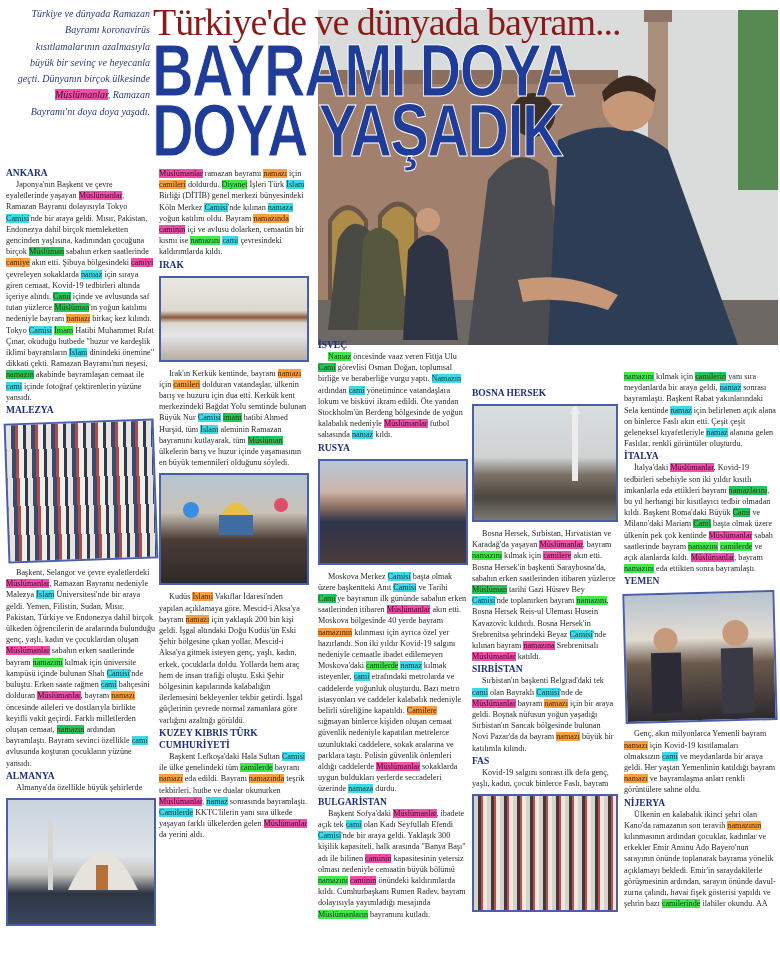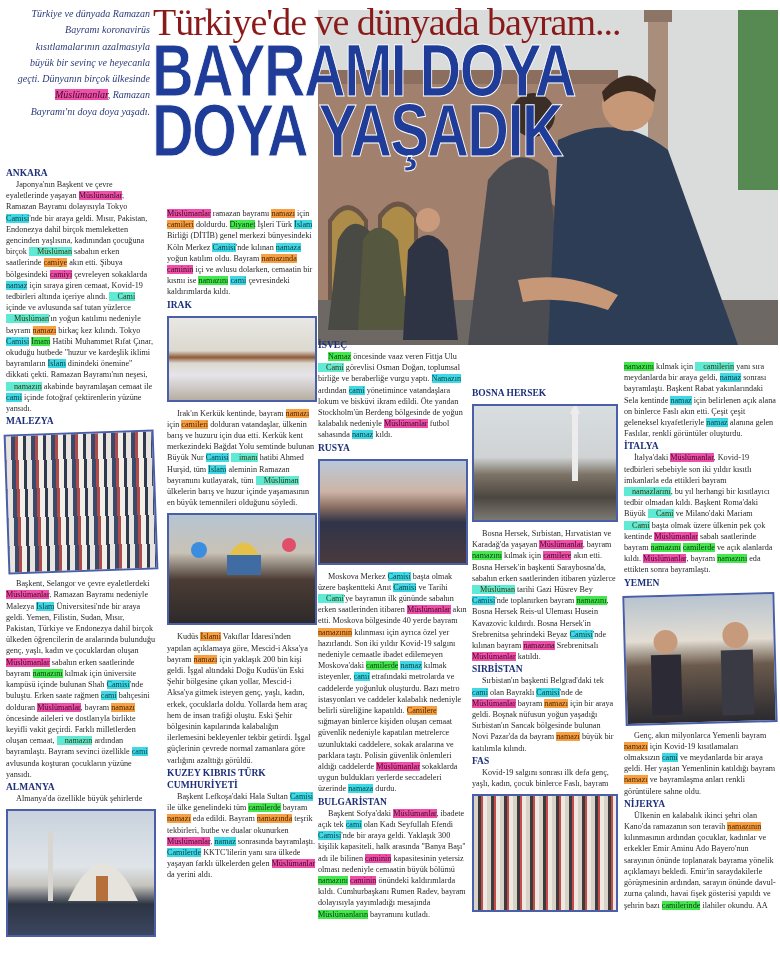--- a/index.html
+++ b/index.html
@@ -6,21 +6,21 @@
   html, body { width: 780px; height: 970px; background: #ffffff; overflow: hidden; }
   body { position: relative; font-family: "Liberation Serif", serif; color: #222; }
 
   .col { position: absolute; font-size: 8.2px; line-height: 11.2px; text-align: left; color: #2a2a2a; }
   .col p { text-indent: 10px; margin: 0; }
   .sec { font-family: "Liberation Serif", serif; font-weight: bold; color: #1d2f7a; font-size: 9.5px; line-height: 12px; margin-top: 1px; }
   .photo { position: relative; border: 2px solid #4a5fa8; overflow: hidden; margin: 5px 0 6px 0; }
 
   .hl-pink { background: #f04fa9; color: #3a0b25; }
   .hl-cyan { background: #3fd9e6; color: #0b3b40; }
-  .hl-yellow { background: #5eead4; color: #3a3500; padding-left: 8px; }
+  .hl-yellow { background: #22c55e; color: #3a3500; }
   .hl-orange { background: #f7a043; color: #4a2400; }
   .hl-green { background: #44e84e; color: #0b3a0e; }
 
   #intro { position: absolute; left: 10px; top: 6px; width: 140px; font-family: "Liberation Serif", serif; font-size: 10px; line-height: 16.3px; text-align: right; color: #2b3a7a; font-style: italic; }
   #kicker { position: absolute; left: 153px; top: 0px; font-family: "Liberation Serif", serif; font-size: 38px; line-height: 44px; color: #8a1a1a; letter-spacing: -1px; z-index: 3; white-space: nowrap; }
   .headline { position: absolute; left: 152px; font-family: "Liberation Sans", sans-serif; font-weight: bold; font-size: 74px; line-height: 62px; color: #1f3c98; letter-spacing: -2px; transform: scaleX(0.78); transform-origin: left top; z-index: 3; white-space: nowrap; -webkit-text-stroke: 1px #ffffff; }
   #headline-1 { top: 40px; }
   #headline-2 { top: 100px; }
 
   #hero { position: absolute; left: 318px; top: 10px; width: 460px; height: 335px; background: linear-gradient(180deg, #dfe3e4 0%, #c7c9c6 22%, #9b7a66 40%, #8b6e5c 60%, #6d6a66 80%, #54524f 100%); overflow: hidden; }
@@ -77,21 +77,21 @@
   <p><span>Almanya'da özellikle büyük şehirlerde</span></p>
   <div class="photo" style="height:128px; background: linear-gradient(180deg,#c9d3de 0%,#dfe4e8 45%,#c5c3bd 60%,#2d3544 75%,#3b4660 100%);">
     <svg width="150" height="128">
       <rect x="40" y="20" width="5" height="70" fill="#d8d6d0"></rect>
       <path d="M60 90 Q95 15 130 90 Z" fill="#e6e3dc"></path>
       <rect x="88" y="65" width="12" height="25" fill="#b5703c"></rect>
     </svg>
   </div>
 </div>
 
-<div class="col" style="left:167px; top:168px; width:150px;margin-top:40px;">
+<div class="col" style="left:159px; top:168px; width:150px;">
   <p style="text-indent:0"><span class="hl-pink">Müslümanlar</span><span> ramazan bayramı </span><span class="hl-orange">namazı</span><span> için </span><span class="hl-orange">camileri</span><span> doldurdu. </span><span class="hl-green">Diyanet</span><span> İşleri Türk </span><span class="hl-cyan">İslam</span><span> Birliği (DİTİB) genel merkezi bünyesindeki Köln Merkez </span><span class="hl-cyan">Camisi</span><span>'nde kılınan </span><span class="hl-cyan">namaza</span><span> yoğun katılım oldu. Bayram </span><span class="hl-orange">namazında</span><span> </span><span class="hl-pink">caminin</span><span> içi ve avlusu dolarken, cemaatin bir kısmı ise </span><span class="hl-green">namazını</span><span> </span><span class="hl-cyan">cami</span><span> çevresindeki kaldırımlarda kıldı.</span></p>
   <div class="sec">IRAK</div>
   <div class="photo" style="height:86px; background: linear-gradient(180deg,#e9e8e4 0%,#dcd8cf 40%,#8e5b3a 48%,#dcd8cf 55%,#e6e4ea 70%,#b7aea2 100%);"></div>
   <p><span>Irak'ın Kerkük kentinde, bayram </span><span class="hl-orange">namazı</span><span> için </span><span class="hl-orange">camileri</span><span> dolduran vatandaşlar, ülkenin barış ve huzuru için dua etti. Kerkük kent merkezindeki Bağdat Yolu semtinde bulunan Büyük Nur </span><span class="hl-cyan">Camisi</span><span> </span><span class="hl-yellow">imam</span><span> hatibi Ahmed Hurşid, tüm </span><span class="hl-cyan">İslam</span><span> aleminin Ramazan bayramını kutlayarak, tüm </span><span class="hl-yellow">Müslüman</span><span> ülkelerin barış ve huzur içinde yaşamasının en büyük temennileri olduğunu söyledi.</span></p>
   <div class="photo" style="height:112px; background: linear-gradient(180deg,#b6c5d2 0%,#c9c2b6 35%,#4b3c35 60%,#2e2a2a 100%);">
     <svg width="150" height="112">
       <path d="M60 40 Q75 15 90 40 Z" fill="#e5c14a"></path>
       <rect x="58" y="40" width="34" height="20" fill="#3f6da3"></rect>
       <circle cx="30" cy="35" r="8" fill="#3b8de0"></circle>
       <circle cx="120" cy="30" r="7" fill="#e04e6a"></circle>
@@ -121,21 +121,21 @@
     </svg>
   </div>
   <p><span>Bosna Hersek, Sırbistan, Hırvatistan ve Karadağ'da yaşayan </span><span class="hl-pink">Müslümanlar</span><span>, bayram </span><span class="hl-green">namazını</span><span> kılmak için </span><span class="hl-pink">camilere</span><span> akın etti. Bosna Hersek'in başkenti Saraybosna'da, sabahın erken saatlerinden itibaren yüzlerce </span><span class="hl-yellow">Müslüman</span><span> tarihi Gazi Hüsrev Bey </span><span class="hl-cyan">Camisi</span><span>'nde toplanırken bayram </span><span class="hl-green">namazını</span><span>, Bosna Hersek Reis-ul Uleması Husein Kavazovic kıldırdı. Bosna Hersek'in Srebrenitsa şehrindeki Beyaz </span><span class="hl-cyan">Camisi</span><span>'nde kılınan bayram </span><span class="hl-pink">namazına</span><span> Srebrenitsalı </span><span class="hl-pink">Müslümanlar</span><span> katıldı.</span></p>
   <div class="sec">SIRBİSTAN</div>
   <p><span>Sırbistan'ın başkenti Belgrad'daki tek </span><span class="hl-cyan">cami</span><span> olan Bayraklı </span><span class="hl-cyan">Camisi</span><span>'nde de </span><span class="hl-pink">Müslümanlar</span><span> bayram </span><span class="hl-orange">namazı</span><span> için bir araya geldi. Boşnak nüfusun yoğun yaşadığı Sırbistan'ın Sancak bölgesinde bulunan Novi Pazar'da da bayram </span><span class="hl-orange">namazı</span><span> büyük bir katılımla kılındı.</span></p>
   <div class="sec">FAS</div>
   <p><span>Kovid-19 salgını sonrası ilk defa genç, yaşlı, kadın, çocuk binlerce Faslı, bayram</span></p>
   <div class="photo" style="height:118px; background: repeating-linear-gradient(90deg,#d9d2c8 0 4px,#3c3c3c 4px 7px,#c94a4a 7px 9px,#eeeae2 9px 13px); "></div>
 </div>
 
-<div class="col" style="left:624px; top:361px; width:152px;">
+<div class="col" style="left:624px; top:371px; width:152px;">
   <p style="text-indent:0"><span class="hl-green">namazını</span><span> kılmak için </span><span class="hl-yellow">camilerin</span><span> yanı sıra meydanlarda bir araya geldi, </span><span class="hl-cyan">namaz</span><span> sonrası bayramlaştı. Başkent Rabat yakınlarındaki Sela kentinde </span><span class="hl-cyan">namaz</span><span> için belirlenen açık alana on binlerce Faslı akın etti. Çeşit çeşit geleneksel kıyafetleriyle </span><span class="hl-cyan">namaz</span><span> alanına gelen Faslılar, renkli görüntüler oluşturdu.</span></p>
   <div class="sec">İTALYA</div>
   <p><span>İtalya'daki </span><span class="hl-pink">Müslümanlar</span><span>, Kovid-19 tedbirleri sebebiyle son iki yıldır kısıtlı imkanlarla eda ettikleri bayram </span><span class="hl-yellow">namazlarını</span><span>, bu yıl herhangi bir kısıtlayıcı tedbir olmadan kıldı. Başkent Roma'daki Büyük </span><span class="hl-yellow">Cami</span><span> ve Milano'daki Mariam </span><span class="hl-yellow">Cami</span><span> başta olmak üzere ülkenin pek çok kentinde </span><span class="hl-pink">Müslümanlar</span><span> sabah saatlerinde bayram </span><span class="hl-green">namazını</span><span> </span><span class="hl-green">camilerde</span><span> ve açık alanlarda kıldı. </span><span class="hl-pink">Müslümanlar</span><span>, bayram </span><span class="hl-green">namazını</span><span> eda ettikten sonra bayramlaştı.</span></p>
   <div class="sec">YEMEN</div>
   <div class="photo" style="height:130px; transform: rotate(-1.5deg); background: linear-gradient(180deg,#b8c4cf 0%,#e3ddd3 35%,#6b5a4c 55%,#2b2a2f 100%);">
     <svg width="152" height="130">
       <circle cx="40" cy="45" r="12" fill="#c89a7c"></circle>
       <circle cx="110" cy="40" r="13" fill="#c89a7c"></circle>
       <rect x="25" y="58" width="30" height="60" fill="#2c2b35"></rect>
       <rect x="95" y="55" width="32" height="65" fill="#3a3a44"></rect>

